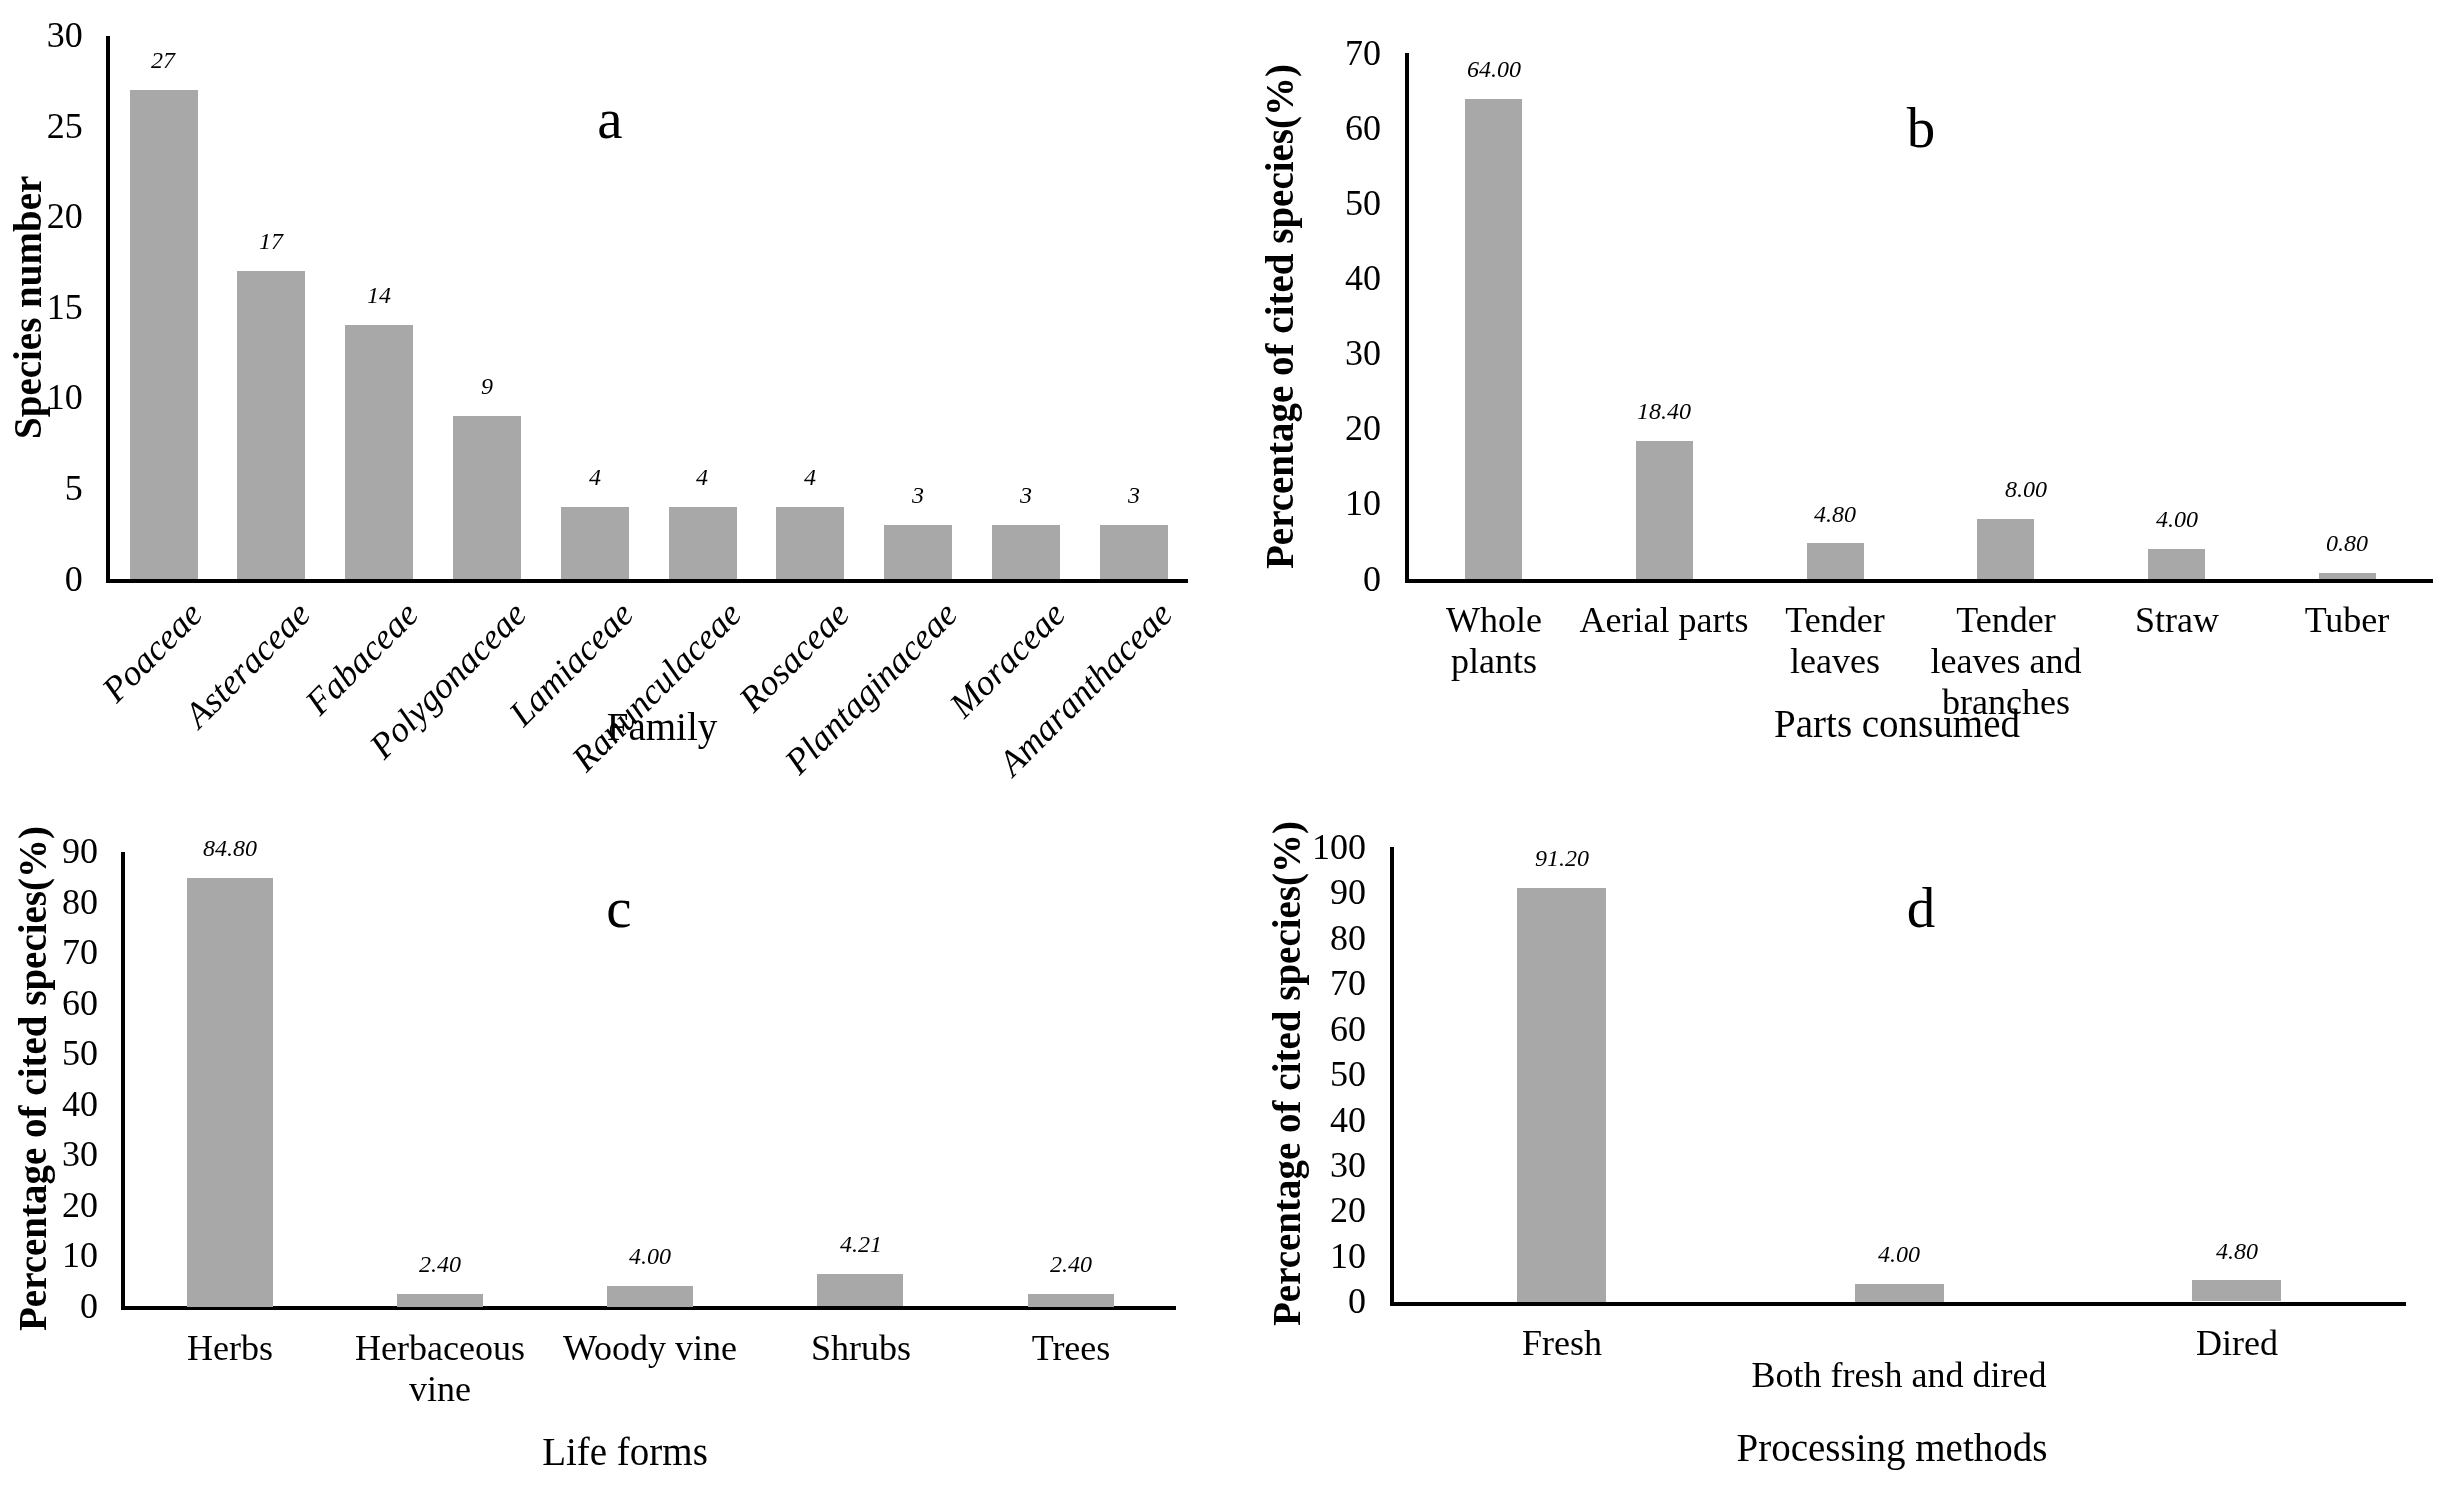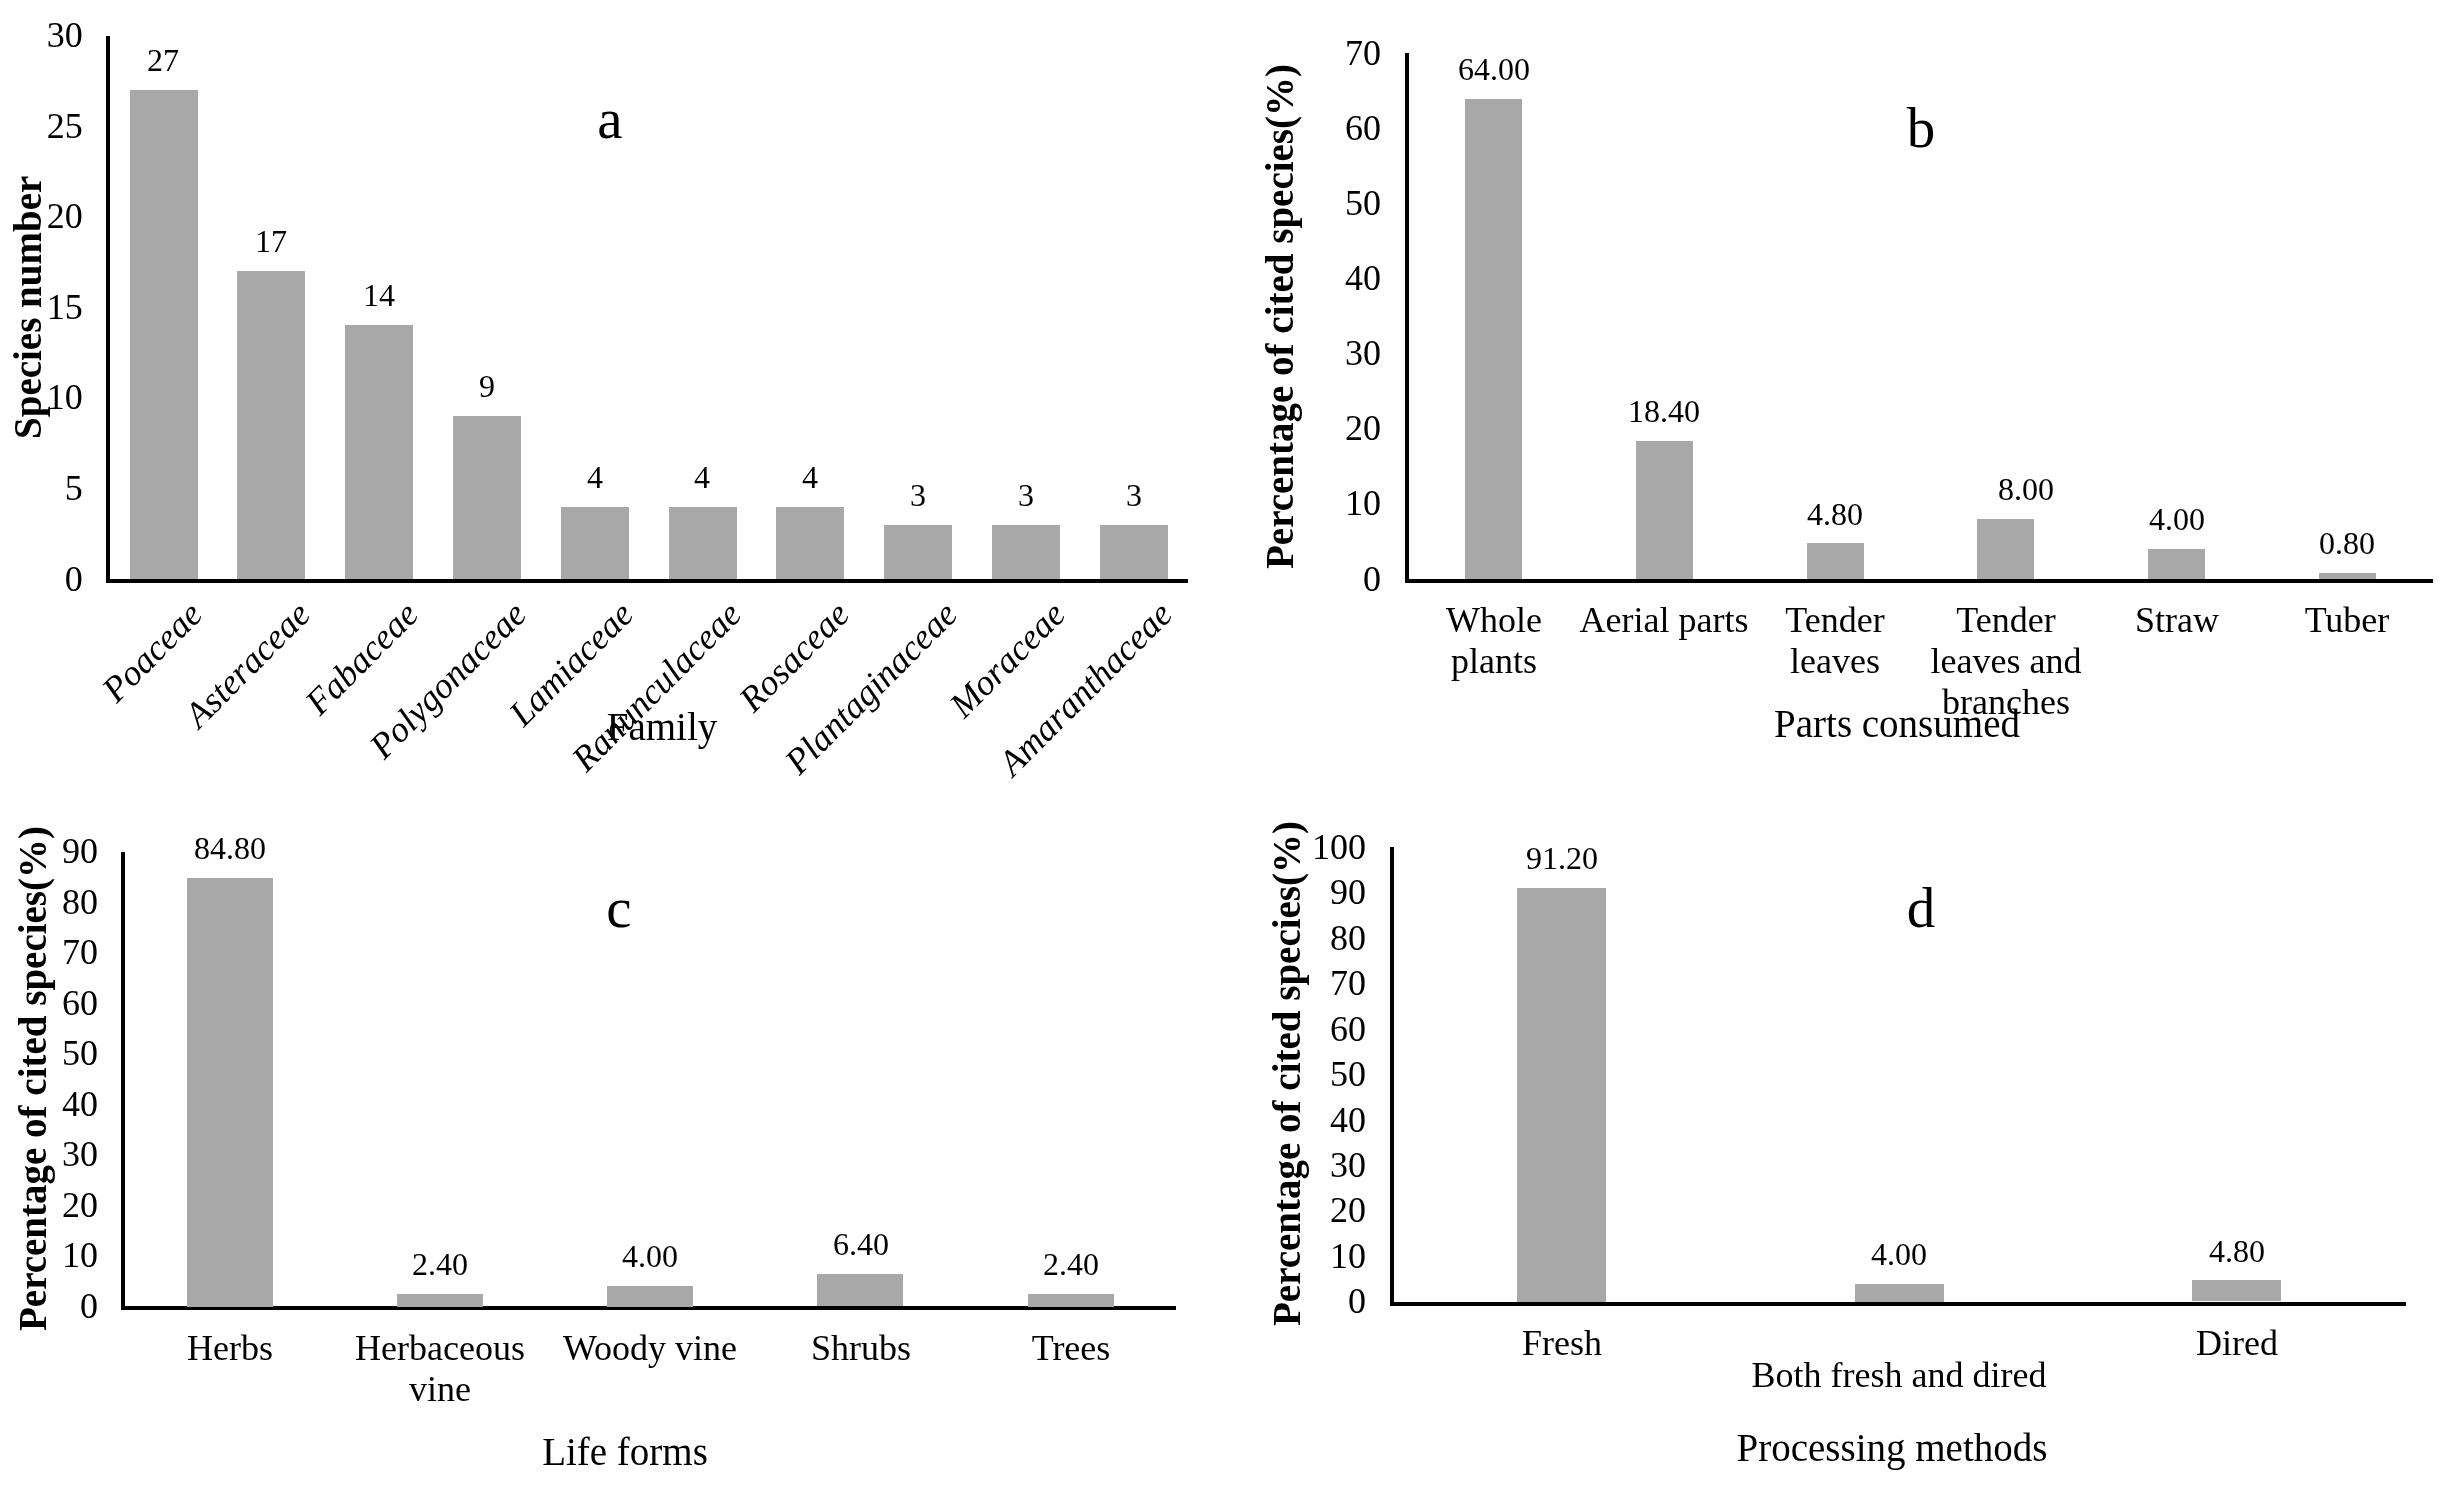--- a/index.html
+++ b/index.html
@@ -42,22 +42,22 @@
     transform:translate(-50%,-50%);
   }
   #panel-a .xtitle{left:662px;top:726px;}
   #panel-b .xtitle{left:666px;top:723px;}
   #panel-c .xtitle{left:625px;top:706px;}
   #panel-d .xtitle{left:661px;top:702px;}
 
   .axis-line{position:absolute;background:#000;}
   .bar{position:absolute;}
   .value-label{
-    position:absolute;font-size:32px;line-height:41px;
-    transform:translateX(-50%);white-space:nowrap;
+    position:absolute;font-size:24px;line-height:41px;
+    transform:translateX(-50%);white-space:nowrap;font-style:italic;
   }
   .tick-label{
     position:absolute;font-size:36px;line-height:41px;
     width:80px;text-align:right;
   }
   .cat{
     position:absolute;font-size:36px;line-height:41px;
     transform:translateX(-50%);text-align:center;
   }
   .cat .cat-line{white-space:nowrap;}
@@ -194,21 +194,21 @@
       <div class="cat" style="left: 440px; top: 583px;">
         <div class="cat-line">Herbaceous</div>
         <div class="cat-line">vine</div>
       </div>
       <div class="bar" style="left: 607px; top: 541px; width: 86px; height: 20.5px; background: rgb(168, 168, 168);"></div>
       <div class="value-label" style="left: 650px; top: 491px;">4.00</div>
       <div class="cat" style="left: 650px; top: 583px;">
         <div class="cat-line">Woody vine</div>
       </div>
       <div class="bar" style="left: 817px; top: 529px; width: 86px; height: 32px; background: rgb(168, 168, 168);"></div>
-      <div class="value-label" style="left: 861px; top: 479px;">6.40</div>
+      <div class="value-label" style="left: 861px; top: 479px;">4.21</div>
       <div class="cat" style="left: 861px; top: 583px;">
         <div class="cat-line">Shrubs</div>
       </div>
       <div class="bar" style="left: 1028px; top: 549px; width: 86px; height: 12.5px; background: rgb(168, 168, 168);"></div>
       <div class="value-label" style="left: 1071px; top: 499px;">2.40</div>
       <div class="cat" style="left: 1071px; top: 583px;">
         <div class="cat-line">Trees</div>
       </div>
     </div>
 

